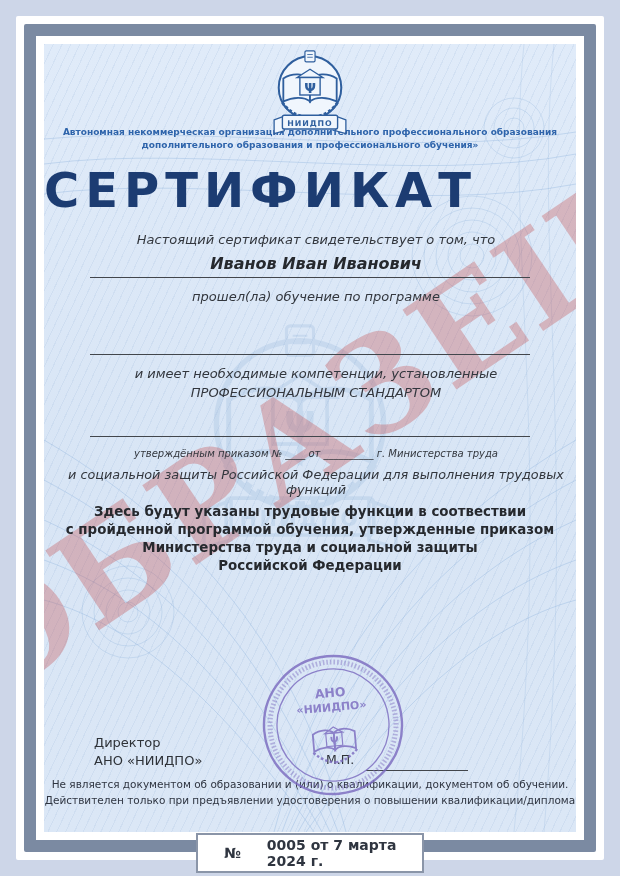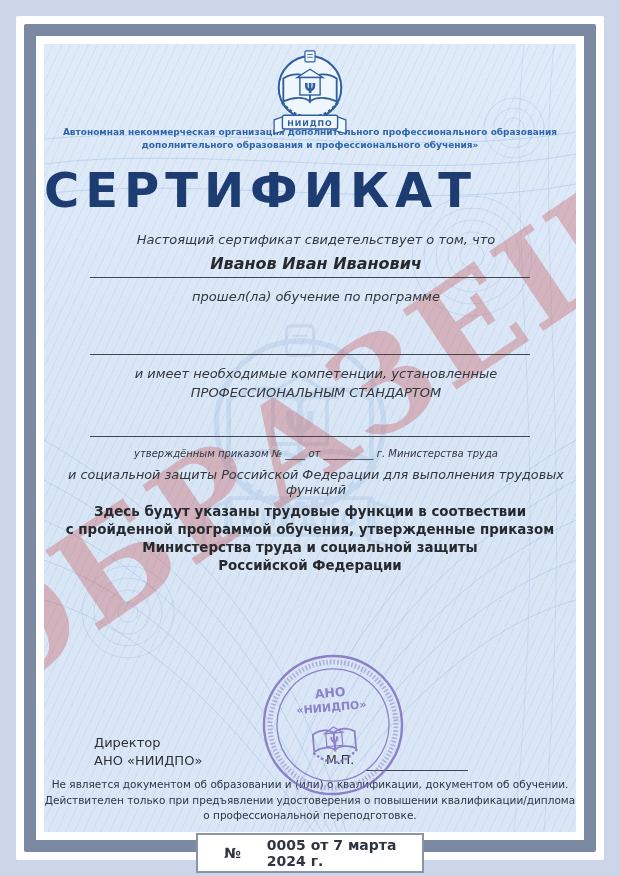--- a/index.html
+++ b/index.html
@@ -162,21 +162,20 @@
         <div>Директор</div>
         <div>АНО «НИИДПО»</div>
       </div>
 
       <div class="mp">М.П.</div>
       <div class="sig-line"></div>
 
       <div class="disclaimer">
         <div>Не является документом об образовании и (или) о квалификации, документом об обучении.</div>
         <div>Действителен только при предъявлении удостоверения о повышении квалификации/диплома</div>
-        <div>о профессиональной переподготовке.</div>
       </div>
     </div>
 
     <div class="stamp-wrap">
       <svg width="160" height="160" viewBox="0 0 160 160">
         <g transform="rotate(-5 80 80)" opacity="0.82">
           <circle cx="80" cy="80" r="69" fill="none" stroke="#7c6cc0" stroke-width="2.4"></circle>
           <circle cx="80" cy="80" r="63" fill="none" stroke="#7c6cc0" stroke-width="5" stroke-dasharray="1.6 2" opacity="0.55"></circle>
           <circle cx="80" cy="80" r="56" fill="none" stroke="#7c6cc0" stroke-width="1.3"></circle>
           <text x="80" y="52" font-size="12.5" font-weight="bold" text-anchor="middle" fill="#7c6cc0">АНО</text>

